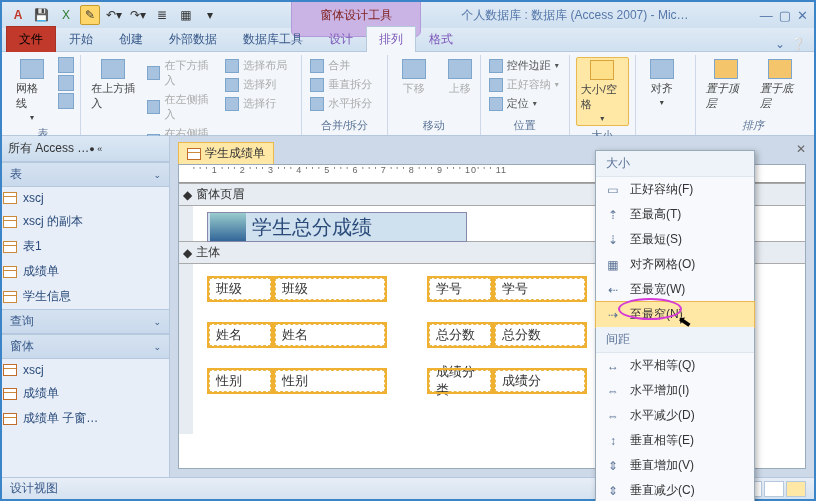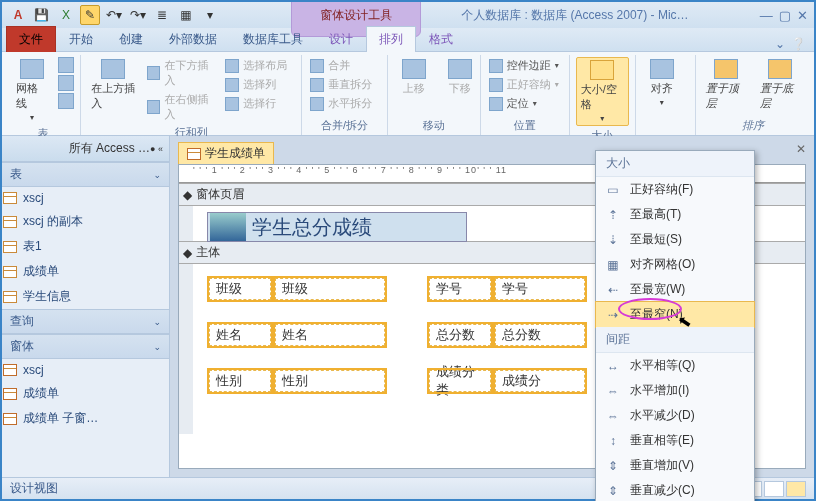--- a/index.html
+++ b/index.html
@@ -29,21 +29,21 @@
   .bigbtn { display:flex; flex-direction:column; align-items:center; gap:2px; padding:2px 4px; min-width:40px; font-size:11px; color:#444;}
   .bigbtn.open { background:#ffe8a6; border:1px solid #e9b84e; border-radius:2px;}
   .smallstack { display:flex; flex-direction:column; gap:2px; min-width:72px;}
   .smallbtn { display:flex; align-items:center; gap:4px; padding:1px 2px; font-size:11px; color:#555;}
   .smallbtn .ic { width:14px; height:14px; background:#a8c3e0; border:1px solid #7ea5cc;}
   .ic16 { width:16px; height:16px; background:#a8c3e0; border:1px solid #7ea5cc; display:inline-block;}
   .ic24 { width:24px; height:20px; background:#a8c3e0; border:1px solid #7ea5cc;}
   
   .body { display:flex; height:calc(501px - 26px - 24px - 84px - 22px - 4px);}
   .nav { width:168px; background:#e7eef7; border-right:1px solid #b5c8de; display:flex; flex-direction:column;}
-  .navhdr { display:flex; align-items:center; justify-content:flex-end; background:linear-gradient(#dcE8f4,#cadced); padding:4px 6px; border-bottom:1px solid #b5c8de;}
+  .navhdr { display:flex; align-items:center; justify-content:flex-start; background:linear-gradient(#dcE8f4,#cadced); padding:4px 6px; border-bottom:1px solid #b5c8de;}
   .search { padding:4px;}
   .search input { width:100%; border:1px solid #b5c8de; font-size:12px; padding:2px 4px;}
   .cat { background:linear-gradient(#d5e2f0,#c9d9ec); padding:3px 8px; border-top:1px solid #b5c8de; border-bottom:1px solid #b5c8de; color:#3a5a8a; display:flex; justify-content:space-between; align-items:center; font-size:12px;}
   .cat .drop { font-size:9px;}
   .navlist { overflow:auto; flex:1;}
   .navitem { display:flex; align-items:center; gap:6px; padding:4px 1px; color:#2a4a7a;}
   .tblicon { width:14px; height:12px; background:#fff; border:1px solid #ca8a3a; position:relative;}
   .tblicon:before { content:""; position:absolute; left:0; right:0; top:3px; height:1px; background:#ca8a3a;} 
   .tblicon.f { border-color:#c06c2b;}
   
@@ -138,20 +138,24 @@
           <span class="ic24"></span>
           <span>在上方插入</span>
         </div>
       <div class="smallstack">
         <div class="smallbtn disabled">
             <span class="ic"></span>
             <span>在下方插入</span>
           </div>
         <div class="smallbtn disabled">
             <span class="ic"></span>
+            <span>在左侧插入</span>
+          </div>
+        <div class="smallbtn disabled">
+            <span class="ic"></span>
             <span>在右侧插入</span>
           </div>
       </div>
       <div class="smallstack">
         <div class="smallbtn disabled">
             <span class="ic"></span>
             <span>选择布局</span>
           </div>
         <div class="smallbtn disabled">
             <span class="ic"></span>
@@ -181,27 +185,27 @@
             <span class="ic"></span>
             <span>水平拆分</span>
           </div>
       </div>
     </div>
     <div class="group-label">合并/拆分</div>
   </div>
 
   <div class="group">
     <div class="group-body">
+      <div class="bigbtn disabled">
+          <span class="ic24"></span>
+          <span>下移</span>
+        </div>
       <div class="bigbtn disabled">
           <span class="ic24"></span>
           <span>上移</span>
-        </div>
-      <div class="bigbtn disabled">
-          <span class="ic24"></span>
-          <span>下移</span>
         </div>
     </div>
     <div class="group-label">移动</div>
   </div>
 
   <div class="group">
     <div class="group-body">
       <div class="smallstack" style="min-width:82px;">
         <div class="smallbtn">
             <span class="ic"></span>

